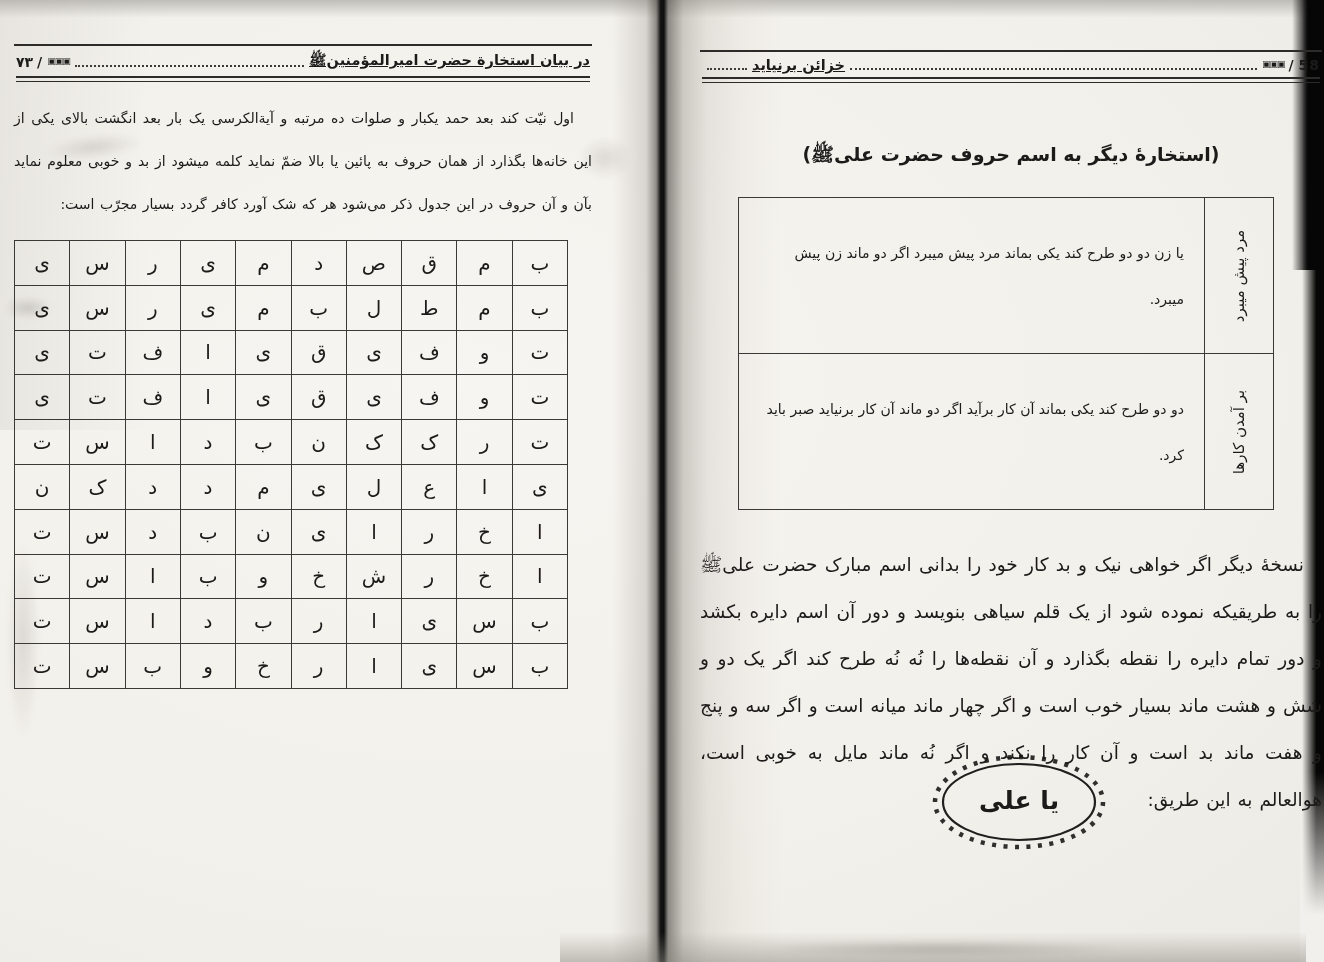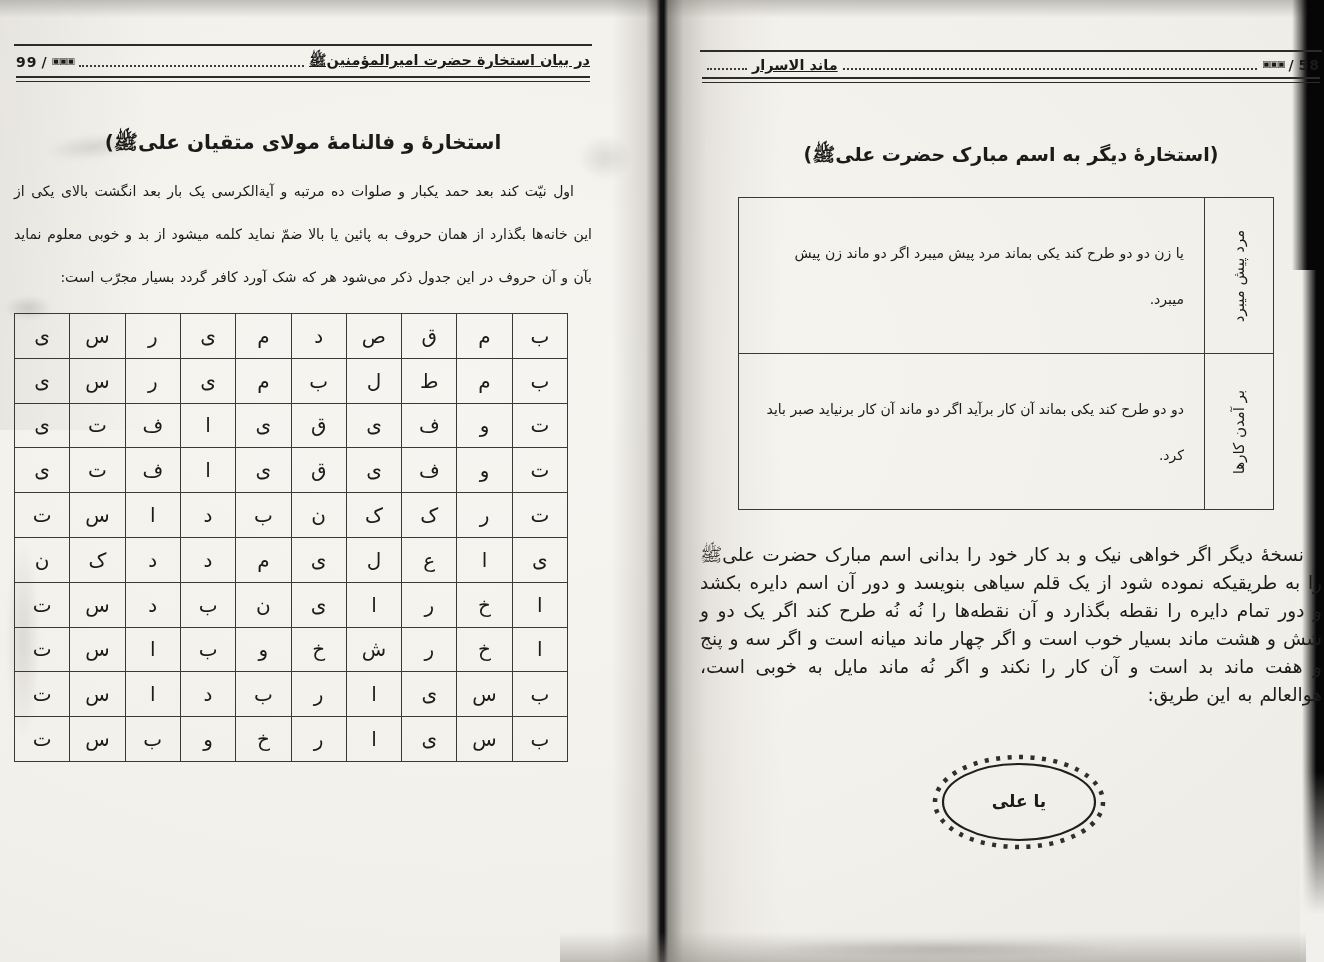--- a/index.html
+++ b/index.html
@@ -54,21 +54,21 @@
   .dots-short{flex:0 0 40px;}
   .rules-bottom{margin-top:4px;border-top:2.5px solid #2c2b29;border-bottom:1px solid #2c2b29;height:3px;}
 
   .heading{direction:rtl;text-align:center;font-weight:bold;font-size:20px;}
   .heading-left{margin-top:44px;}
   .heading-right{margin-top:56px;font-size:19px;}
 
   .para{direction:rtl;text-align:justify;font-size:14px;line-height:43px;
     text-indent:18px;word-spacing:1px;}
   .para-left{margin-top:11px;}
-  .para-right{margin-top:31px;line-height:28px;font-size:18.5px;}
+  .para-right{margin-top:31px;line-height:47px;font-size:18.5px;}
 
   
   .letter-grid{border-collapse:collapse;table-layout:fixed;direction:rtl;
     width:554px;margin-top:10px;margin-right:2px;}
   .letter-grid td{border:1.4px solid #3a3937;height:43.8px;text-align:center;
     font-size:20px;padding:0;}
 
   
   .fal-table{border-collapse:collapse;direction:rtl;width:536px;margin:26px 48px 0 38px;}
   .fal-table td{border:1.8px solid #3a3937;}
@@ -76,21 +76,21 @@
   .vlabel{position:absolute;top:50%;left:50%;
     transform:translate(-50%,-50%) rotate(-90deg);
     white-space:nowrap;font-size:15px;direction:rtl;}
   .fal-text{height:143px;padding:6px 20px 6px 26px;font-size:14px;
     line-height:46px;text-align:right;vertical-align:middle;}
 
   
   .oval-wrap{position:absolute;top:700px;left:230px;width:178px;height:104px;}
   .oval-wrap svg{position:absolute;inset:0;}
   .oval-text{position:absolute;top:50%;left:50%;transform:translate(-50%,-54%);
-    font-weight:bold;font-size:17px;direction:rtl;white-space:nowrap;}
+    font-weight:bold;font-size:25px;direction:rtl;white-space:nowrap;}
 </style>
 </head>
 <body>
 
 <div class="edge-top"></div>
 <div class="wash"></div>
 <div class="gutter"></div>
 <div class="corner-tr"></div>
 <div class="edge-right"></div>
 <div class="edge-right-fade"></div>
@@ -98,30 +98,29 @@
 <div class="smudge s1"></div>
 <div class="smudge s2"></div>
 <div class="smudge s3"></div>
 <div class="smudge s4"></div>
 <div class="smudge s5"></div>
 
 <div class="page page-left">
 
   <div class="page-header">
     <div class="header-row">
-      <span class="header-num">99</span>
+      <span class="header-num">۷۳</span>
       <span class="header-num" style="margin:0 4px;">/</span>
       <span class="header-orn">▣▣▣</span>
       <span class="dots"></span>
       <span class="header-title">در بیان استخارة حضرت امیرالمؤمنین‌ﷺ</span>
     </div>
     <div class="rules-bottom"></div>
   </div>
 
-  <div class="heading heading-left">استخارهٔ و فالنامهٔ مولای متقیان علی‌ﷺ)</div>
 
   <p class="para para-left">اول نیّت کند بعد حمد یکبار و صلوات ده مرتبه و آیةالکرسی یک بار بعد انگشت بالای یکی از این خانه‌ها بگذارد از همان حروف به پائین یا بالا ضمّ نماید کلمه میشود از بد و خوبی معلوم نماید بآن و آن حروف در این جدول ذکر می‌شود هر که شک آورد کافر گردد بسیار مجرّب است:</p>
 
   <table class="letter-grid" id="letter-grid">
     <tbody>
         <tr>
           <td>ب</td>
           <td>م</td>
           <td>ق</td>
           <td>ص</td>
@@ -242,30 +241,30 @@
         </tr>
       </tbody>
   </table>
 </div>
 
 <div class="page page-right">
 
   <div class="page-header">
     <div class="header-row">
       <span class="dots dots-short"></span>
-      <span class="header-title">ماند الاسرار</span>
+      <span class="header-title">خزائن برنیاید</span>
       <span class="dots"></span>
       <span class="header-orn">▣▣▣</span>
       <span class="header-num" style="margin:0 4px;">/</span>
       <span class="header-num">58</span>
     </div>
     <div class="rules-bottom"></div>
   </div>
 
-  <div class="heading heading-right">(استخارهٔ دیگر به اسم مبارک حضرت علی‌ﷺ)</div>
+  <div class="heading heading-right">(استخارهٔ دیگر به اسم حروف حضرت علی‌ﷺ)</div>
 
   <table class="fal-table">
     <tbody>
       <tr>
         <td class="fal-label">
           <span class="vlabel">مرد پیش میبرد</span>
         </td>
         <td class="fal-text">یا زن دو دو طرح کند یکی بماند مرد پیش میبرد اگر دو ماند زن پیش میبرد.</td>
       </tr>
       <tr>

